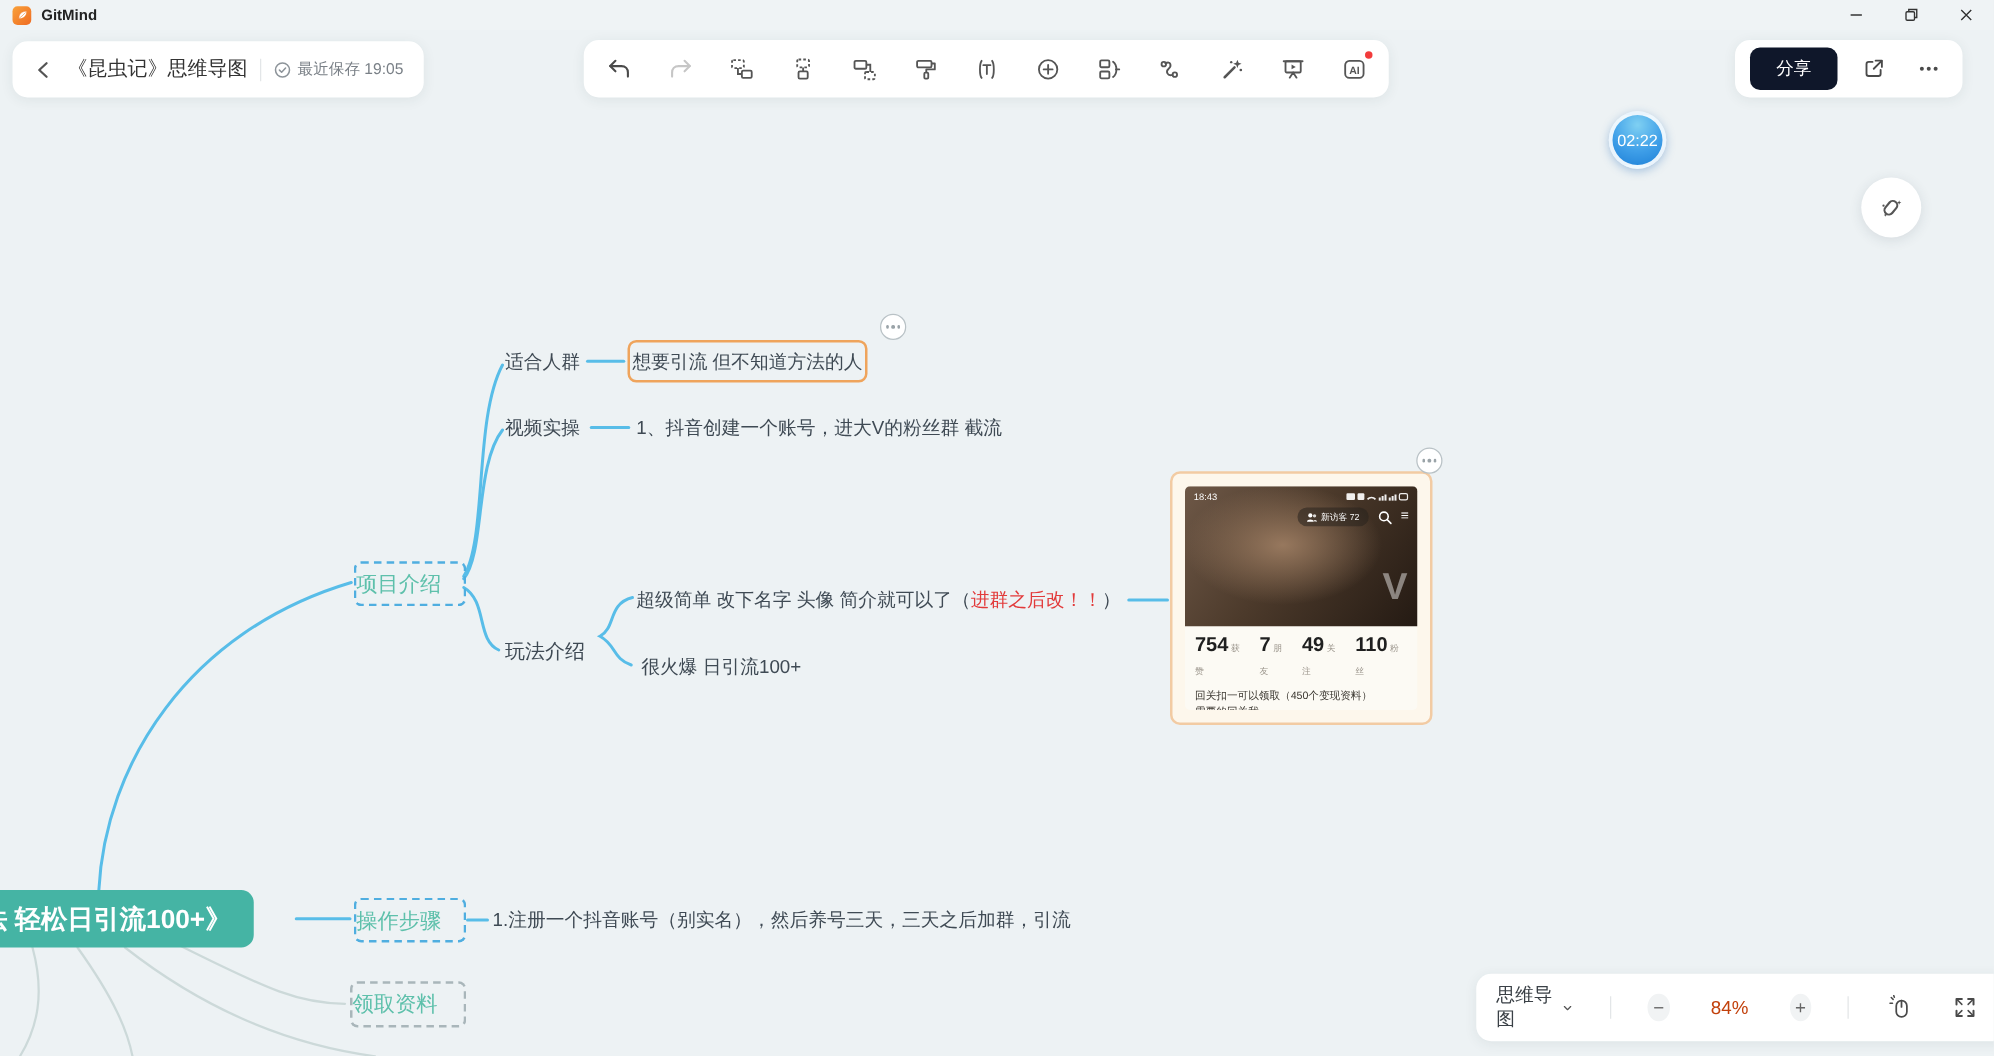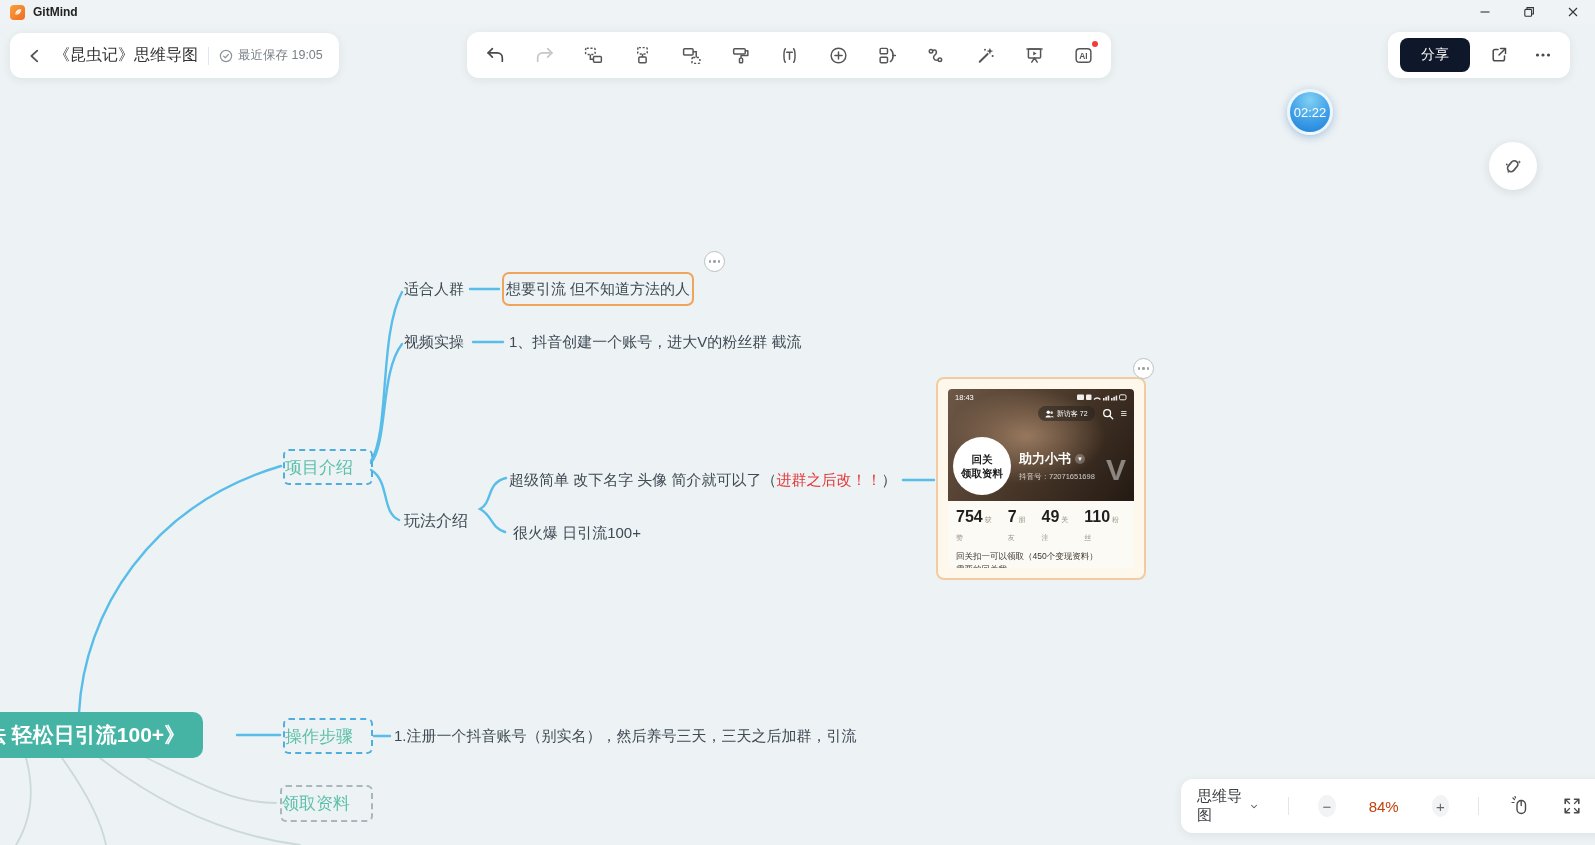--- a/index.html
+++ b/index.html
@@ -364,33 +364,20 @@
               <path d="M6.2 7.9 C6.8 6.2 9.6 6.4 9.6 8.3 Z" fill="#fff" opacity=".8"></path>
             </svg>
           <span>新访客 72</span>
         </span>
         <svg width="12" height="12" viewBox="0 0 14 14" fill="none" stroke="#fff" stroke-width="1.5">
             <circle cx="6" cy="6" r="4"></circle>
             <path d="M9 9 L12.5 12.5" stroke-linecap="round"></path>
           </svg>
         <span class="menu-g">≡</span>
       </div>
-      <div class="profrow">
-        <div class="avatar">
-          <b>回关</b>
-          <b>领取资料</b>
-        </div>
-        <div>
-          <div class="nick">
-            <span>助力小书</span>
-            <span class="caret-c">▼</span>
-          </div>
-          <div class="uid">抖音号：72071651698</div>
-        </div>
-      </div>
     </div>
     <div class="shotbody">
       <div class="stats">
         <span><b>754</b><i>获赞</i></span>
         <span><b>7</b><i>朋友</i></span>
         <span><b>49</b><i>关注</i></span>
         <span><b>110</b><i>粉丝</i></span>
       </div>
       <div class="bio">
         <div>回关扣一可以领取（450个变现资料）</div>

